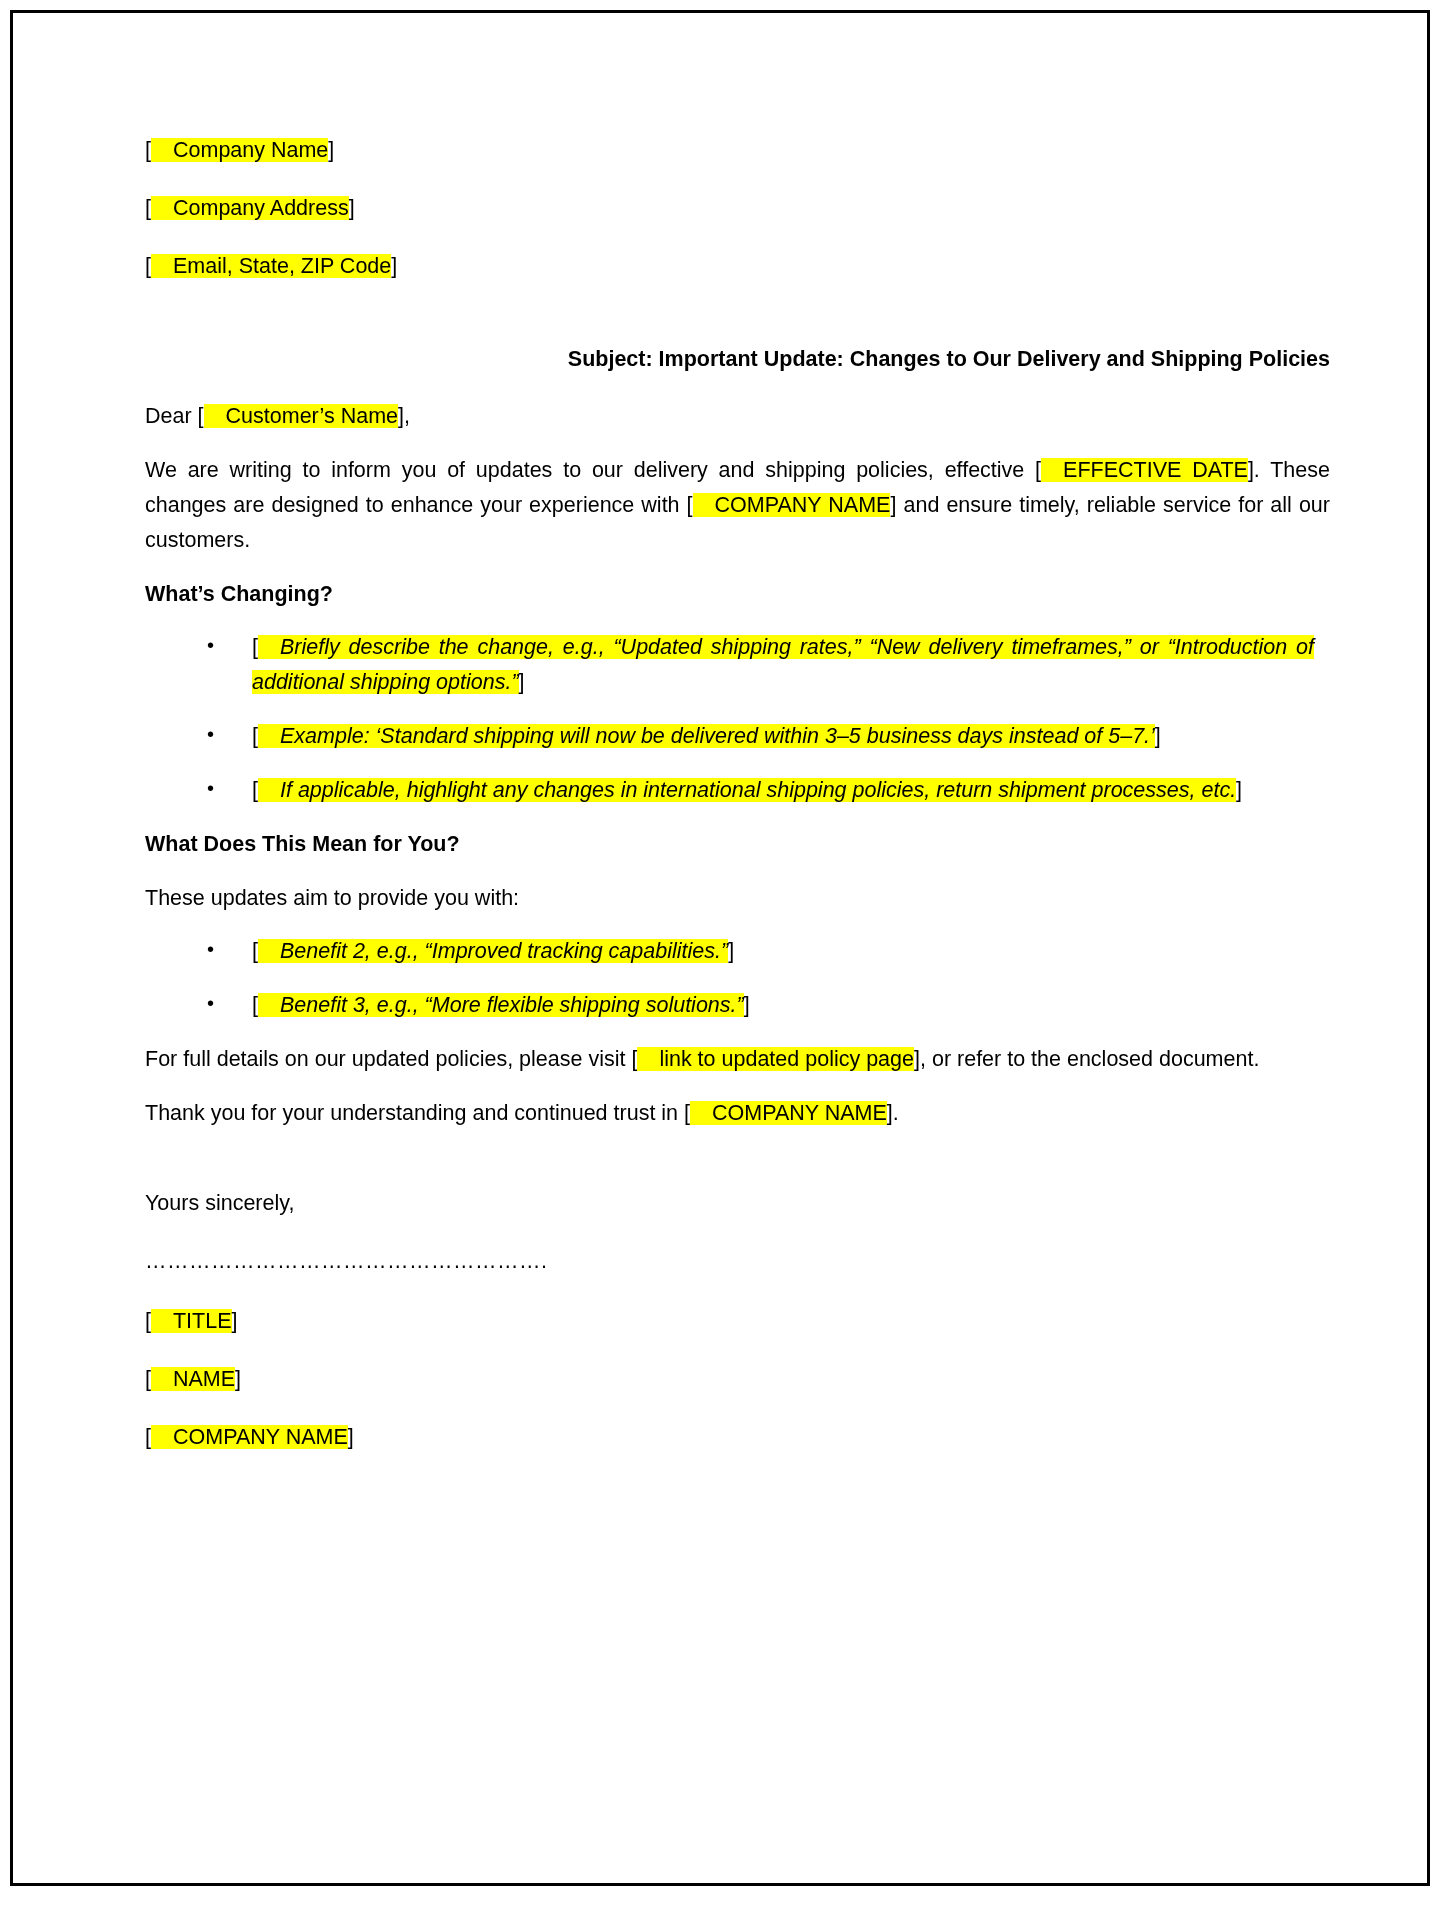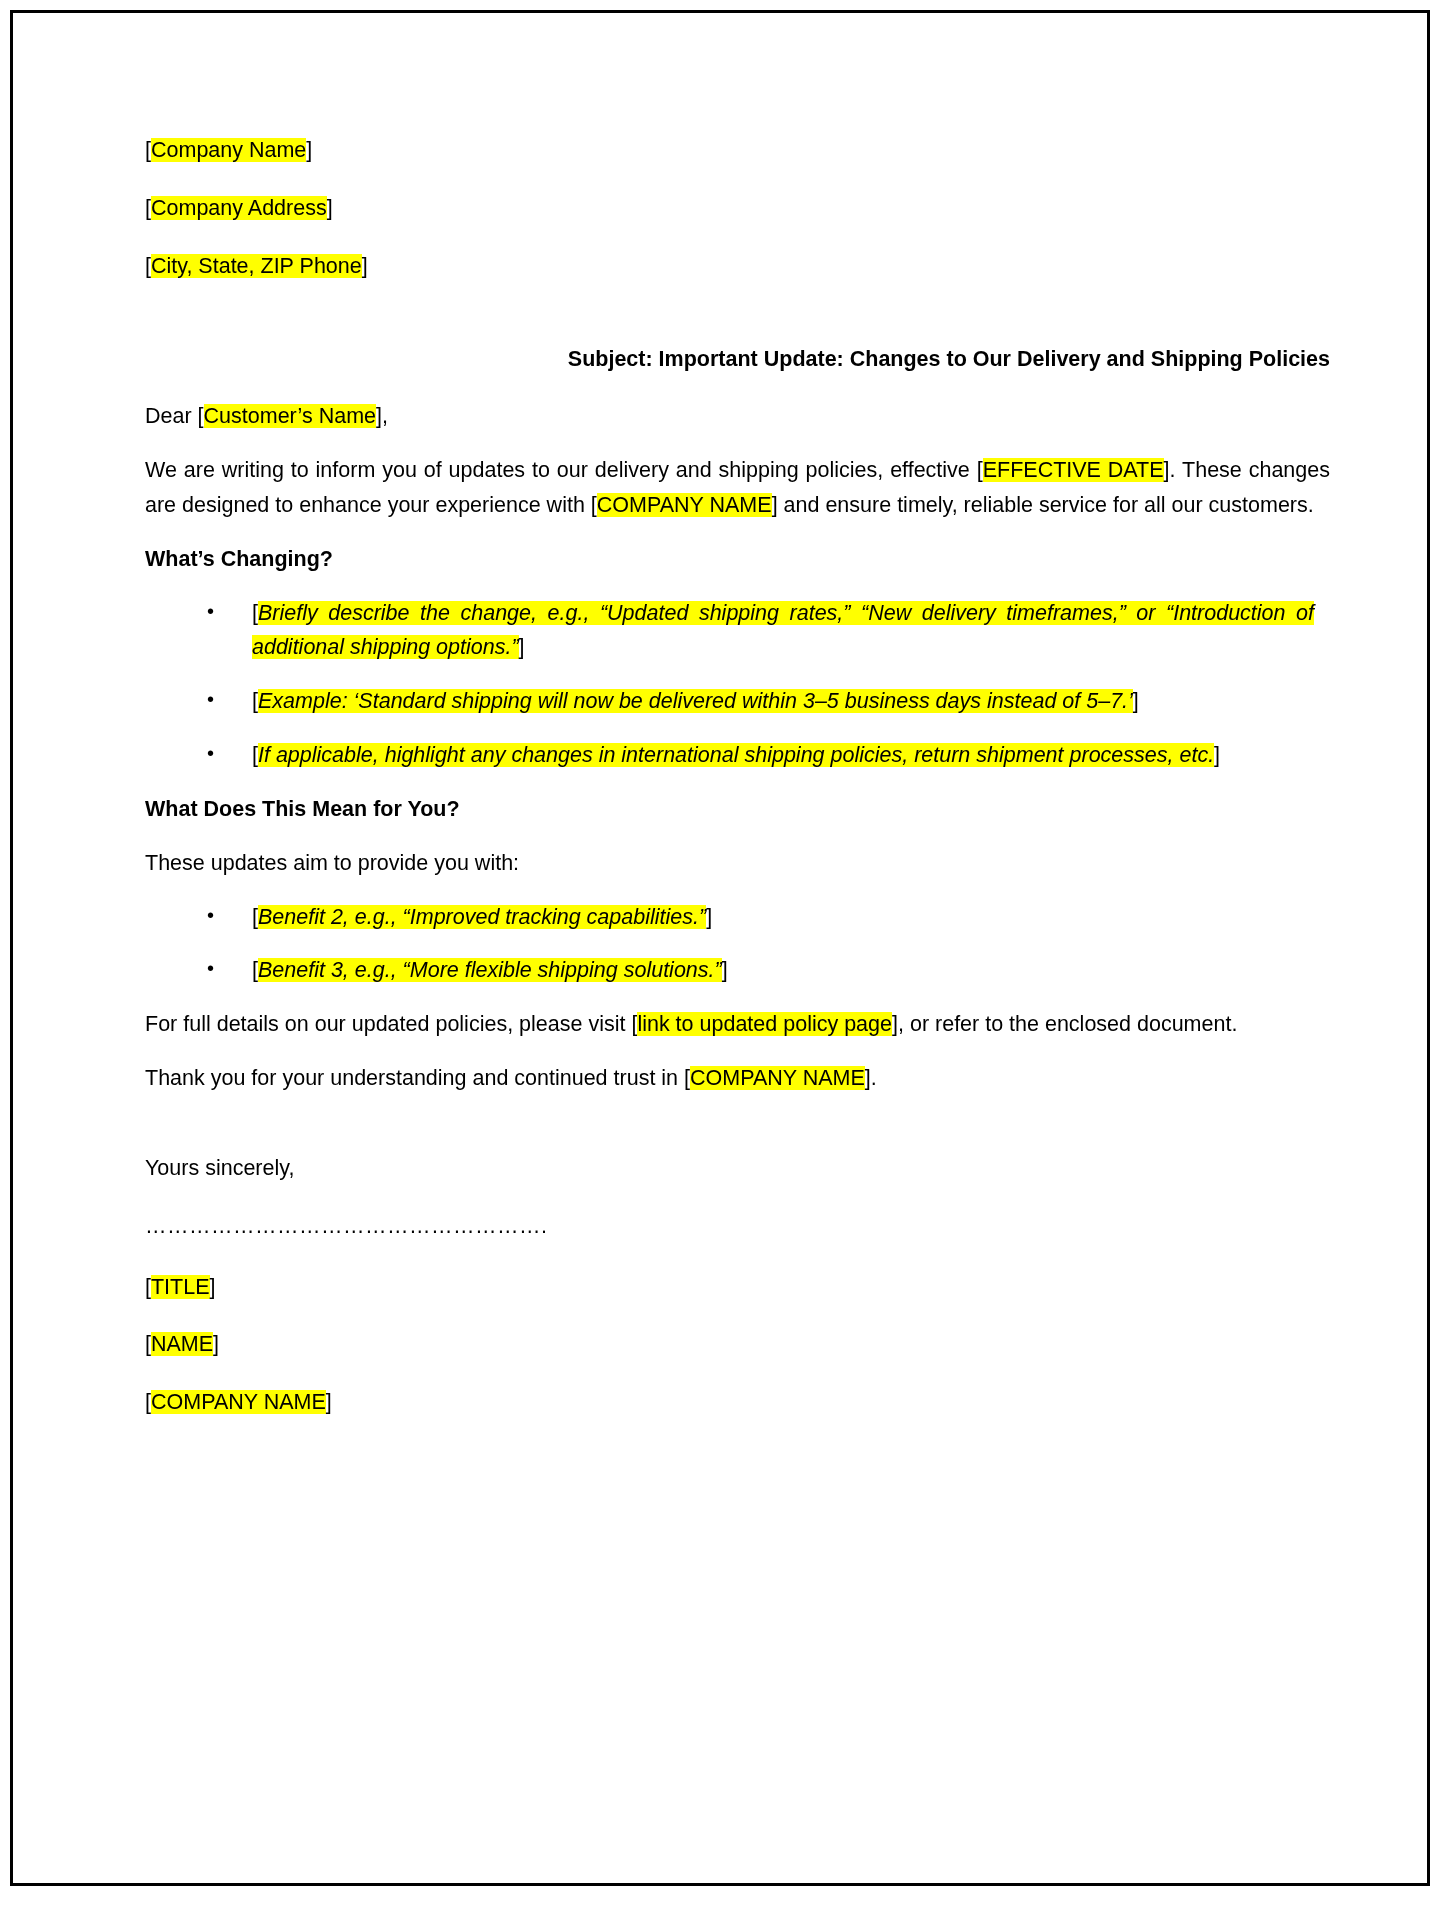--- a/index.html
+++ b/index.html
@@ -36,20 +36,21 @@
     color: #000000;
     margin: 0 0 19px 0;
     text-align: justify;
   }
   .addr {
     margin: 0 0 23px 0;
     text-align: left;
   }
   .hl {
     background: #ffff00;
+    padding-left: 22px;
   }
   .subject {
     font-weight: bold;
     margin: 0 0 22px 0;
     text-align: right;
   }
   .heading {
     font-weight: bold;
     margin: 0 0 19px 0;
     text-align: left;
@@ -92,21 +93,21 @@
 </head>
 <body>
 
 <div class="page">
   <div class="content">
 
     <div class="line addr"><span>[</span><span class="hl">Company Name</span><span>]</span></div>
 
     <div class="line addr"><span>[</span><span class="hl">Company Address</span><span>]</span></div>
 
-    <div class="line addr"><span>[</span><span class="hl">City, State, ZIP Phone</span><span>]</span></div>
+    <div class="line addr"><span>[</span><span class="hl">Email, State, ZIP Code</span><span>]</span></div>
 
     <div class="gap-block"></div>
 
     <p class="subject">Subject: Important Update: Changes to Our Delivery and Shipping Policies</p>
 
     <p><span>Dear [</span><span class="hl">Customer’s Name</span><span>],</span></p>
 
     <p><span>We are writing to inform you of updates to our delivery and shipping policies, effective [</span><span class="hl">EFFECTIVE DATE</span><span>]. These changes are designed to enhance your experience with [</span><span class="hl">COMPANY NAME</span><span>] and ensure timely, reliable service for all our customers.</span></p>
 
     <p class="heading">What’s Changing?</p>

